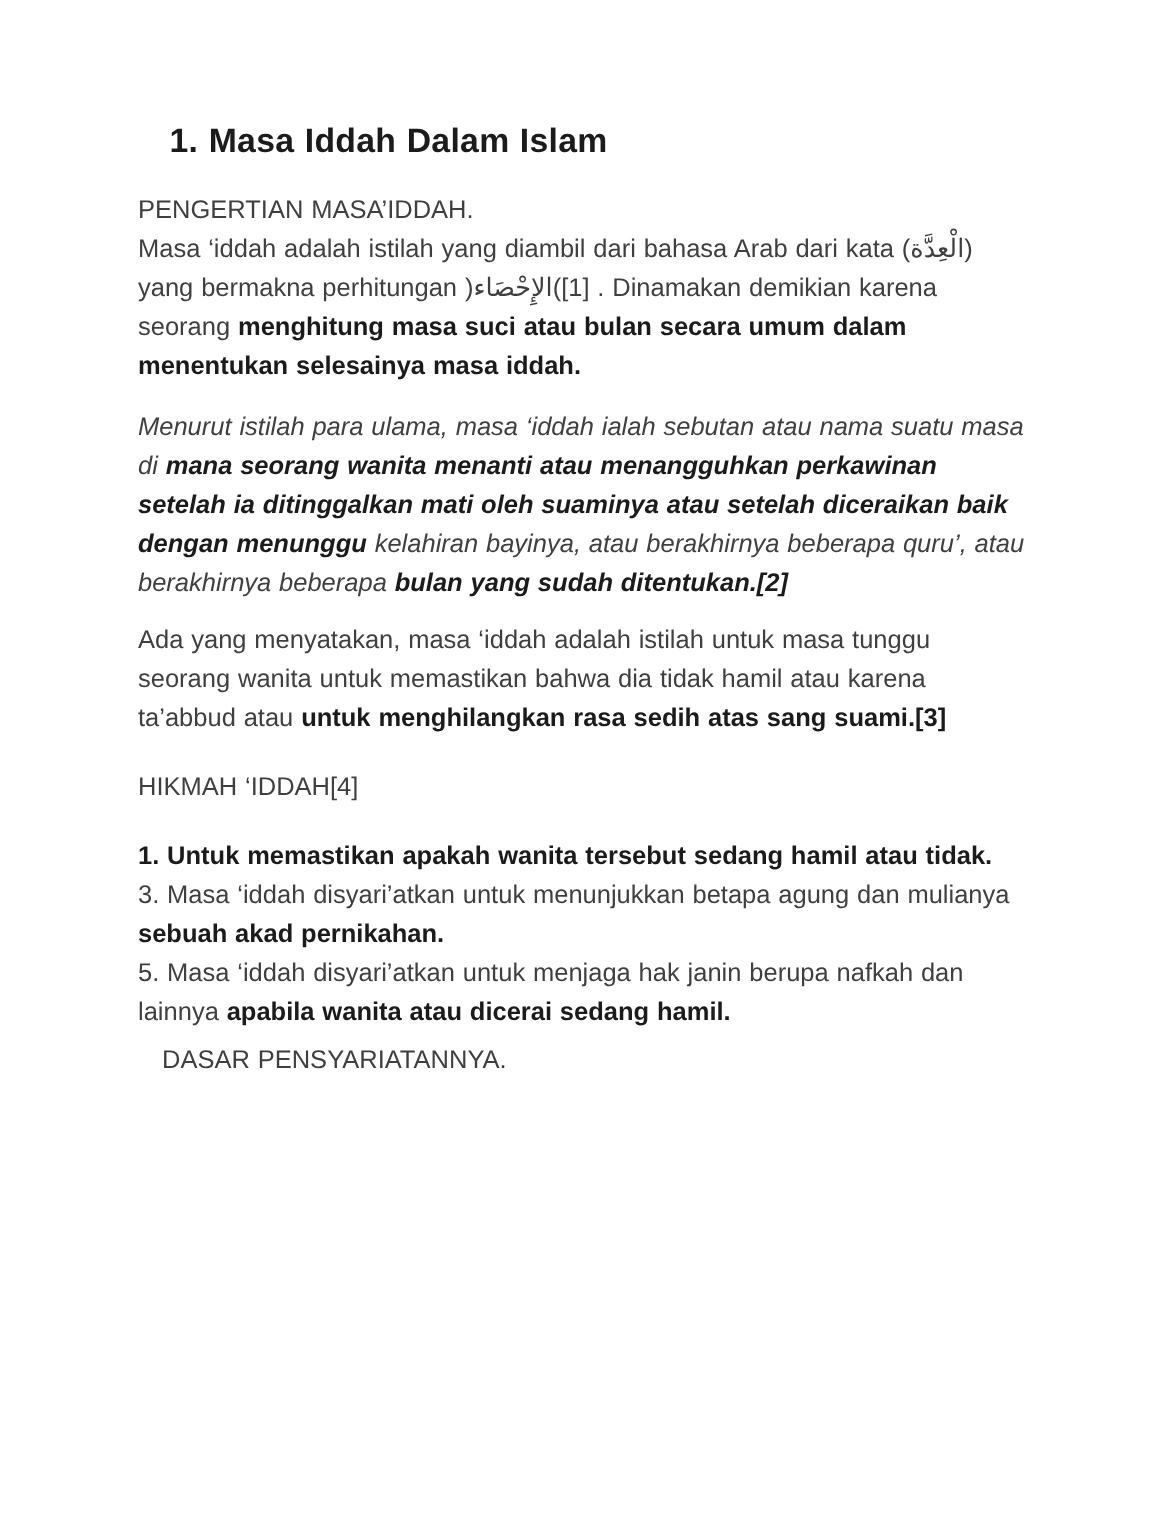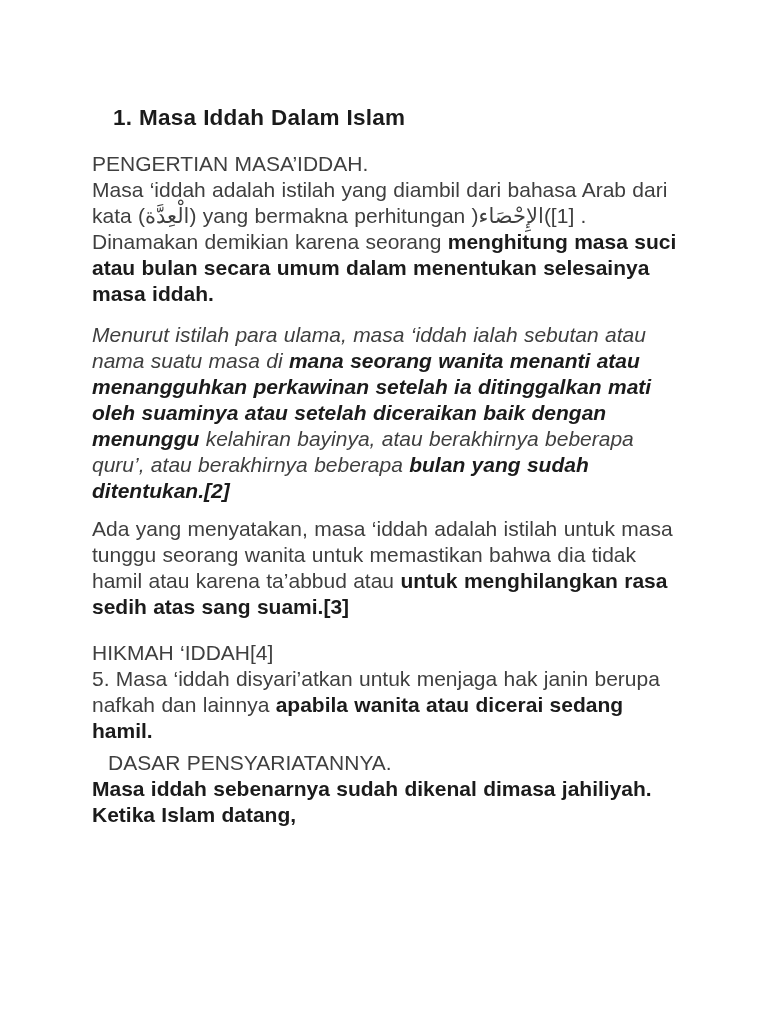--- a/index.html
+++ b/index.html
@@ -10,30 +10,30 @@
   body {
     width: 768px;
     height: 1024px;
     font-family: "Liberation Sans", sans-serif;
     overflow: hidden;
   }
   .doc-page {
     box-sizing: border-box;
     width: 768px;
     height: 1024px;
-    padding: 104px 82px 40px 92px;
+    padding: 80px 82px 40px 92px;
     background: #ffffff;
   }
   .doc-content {
     max-width: 596px;
   }
   .doc-content p, .doc-content h1 {
     margin: 0;
     color: #3f3f3f;
-    font-size: 21px;
+    font-size: 17px;
     line-height: 26px;
     font-weight: 400;
     word-spacing: 0.5px;
   }
   .doc-content h1[data-name="doc-title"] {
     font-size: 22.5px;
     line-height: 27px;
     font-weight: 700;
     color: #111111;
     margin: 0 0 20px 21px;
@@ -54,17 +54,18 @@
 <body>
 
 <div class="doc-page" data-name="document-page">
   <div class="doc-content" data-name="document-content">
       <h1 data-name="doc-title"><span class="seg-bold" data-name="doc-title-text">1. Masa Iddah Dalam Islam</span></h1>
       <p data-name="section-heading-pengertian"><span data-name="section-heading-pengertian-text">PENGERTIAN MASA’IDDAH.</span></p>
       <p data-name="para-definition-1"><span data-name="para-definition-1-text">Masa ‘iddah adalah istilah yang diambil dari bahasa Arab dari kata (الْعِدَّة) yang bermakna perhitungan )الإِحْصَاء‎([1] . Dinamakan demikian karena seorang </span><span class="seg-bold" data-name="para-definition-1-text">menghitung masa suci atau bulan secara umum dalam menentukan selesainya masa iddah.</span></p>
       <p data-name="para-definition-2"><span data-name="para-definition-2-text">Menurut istilah para ulama, masa ‘iddah ialah sebutan atau nama suatu masa di </span><span class="seg-bold" data-name="para-definition-2-text">mana seorang wanita menanti atau menangguhkan perkawinan setelah ia ditinggalkan mati oleh suaminya atau setelah diceraikan baik dengan menunggu </span><span data-name="para-definition-2-text">kelahiran bayinya, atau berakhirnya beberapa quru’, atau berakhirnya beberapa </span><span class="seg-bold" data-name="para-definition-2-text">bulan yang sudah ditentukan.[2]</span></p>
       <p data-name="para-definition-3"><span data-name="para-definition-3-text">Ada yang menyatakan, masa ‘iddah adalah istilah untuk masa tunggu seorang wanita untuk memastikan bahwa dia tidak hamil atau karena ta’abbud atau </span><span class="seg-bold" data-name="para-definition-3-text">untuk menghilangkan rasa sedih atas sang suami.[3]</span></p>
       <p data-name="section-heading-hikmah"><span data-name="section-heading-hikmah-text">HIKMAH ‘IDDAH[4]</span></p>
+      <p data-name="hikmah-item-1"><span class="seg-bold" data-name="hikmah-item-1-text">1. Untuk memastikan apakah wanita tersebut sedang hamil atau tidak.</span></p>
+      <p data-name="hikmah-item-3"><span data-name="hikmah-item-3-text">3. Masa ‘iddah disyari’atkan untuk menunjukkan betapa agung dan mulianya </span><span class="seg-bold" data-name="hikmah-item-3-text">sebuah akad pernikahan.</span></p>
       <p data-name="hikmah-item-5"><span data-name="hikmah-item-5-text">5. Masa ‘iddah disyari’atkan untuk menjaga hak janin berupa nafkah dan lainnya </span><span class="seg-bold" data-name="hikmah-item-5-text">apabila wanita atau dicerai sedang hamil.</span></p>
       <p data-name="section-heading-dasar"><span data-name="section-heading-dasar-text">DASAR PENSYARIATANNYA.</span></p>
-      <p data-name="para-dasar-1"><span class="seg-bold" data-name="para-dasar-1-text">Masa iddah sebenarnya sudah dikenal dimasa jahiliyah. Ketika Islam datang,</span></p>
     </div>
 </div>
 
 </body></html>

